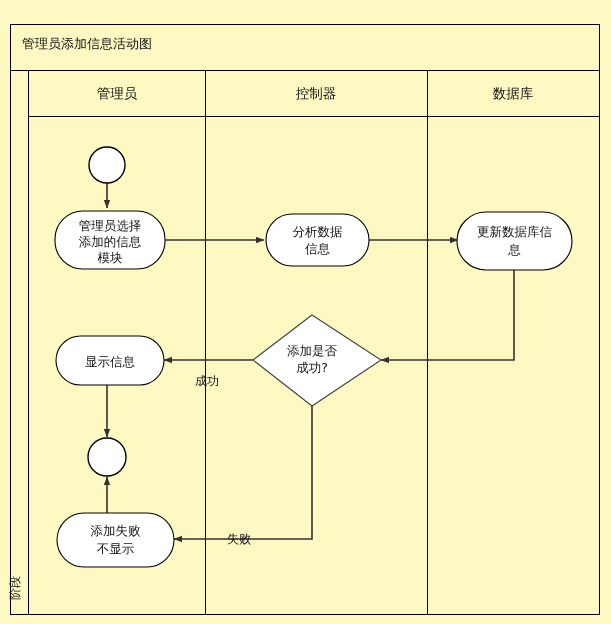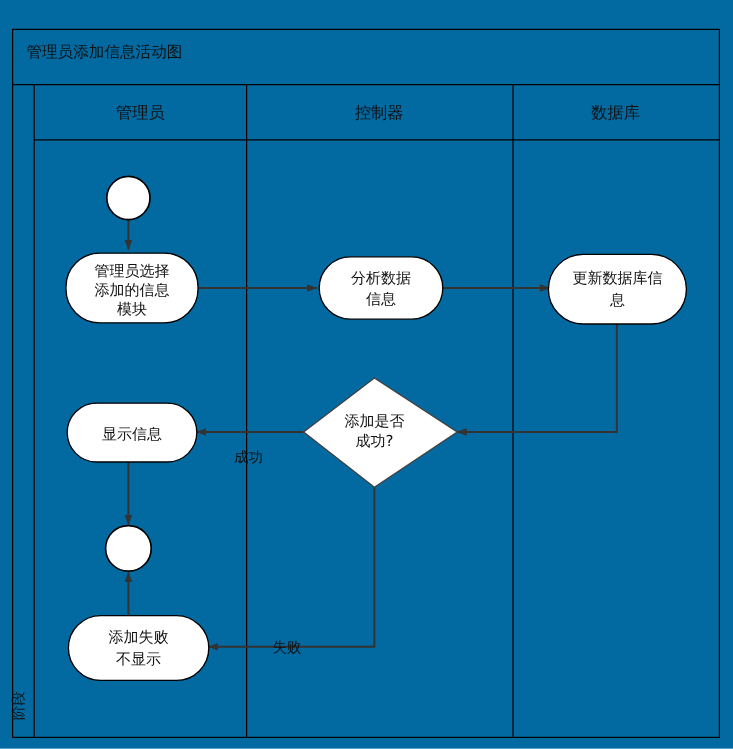--- a/index.html
+++ b/index.html
@@ -8,21 +8,21 @@
     padding: 0;
     background: #ffffff;
   }
   body {
     font-family: "DejaVu Sans", "Liberation Sans", sans-serif;
   }
   #canvas {
     position: relative;
     width: 611px;
     height: 624px;
-    background: #0369a1;
+    background: #fef9c3;
     overflow: hidden;
   }
   svg.diagram {
     display: block;
     width: 611px;
     height: 624px;
   }
   .frame-line {
     fill: none;
     stroke: #000000;

